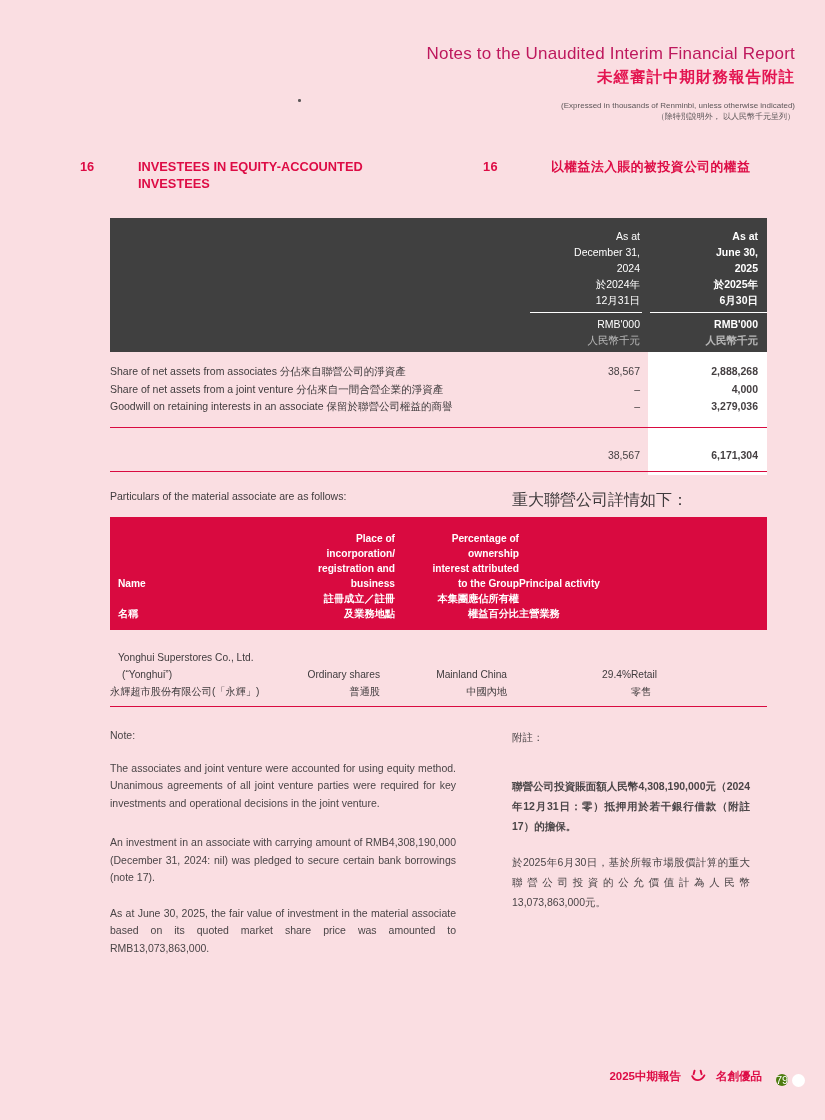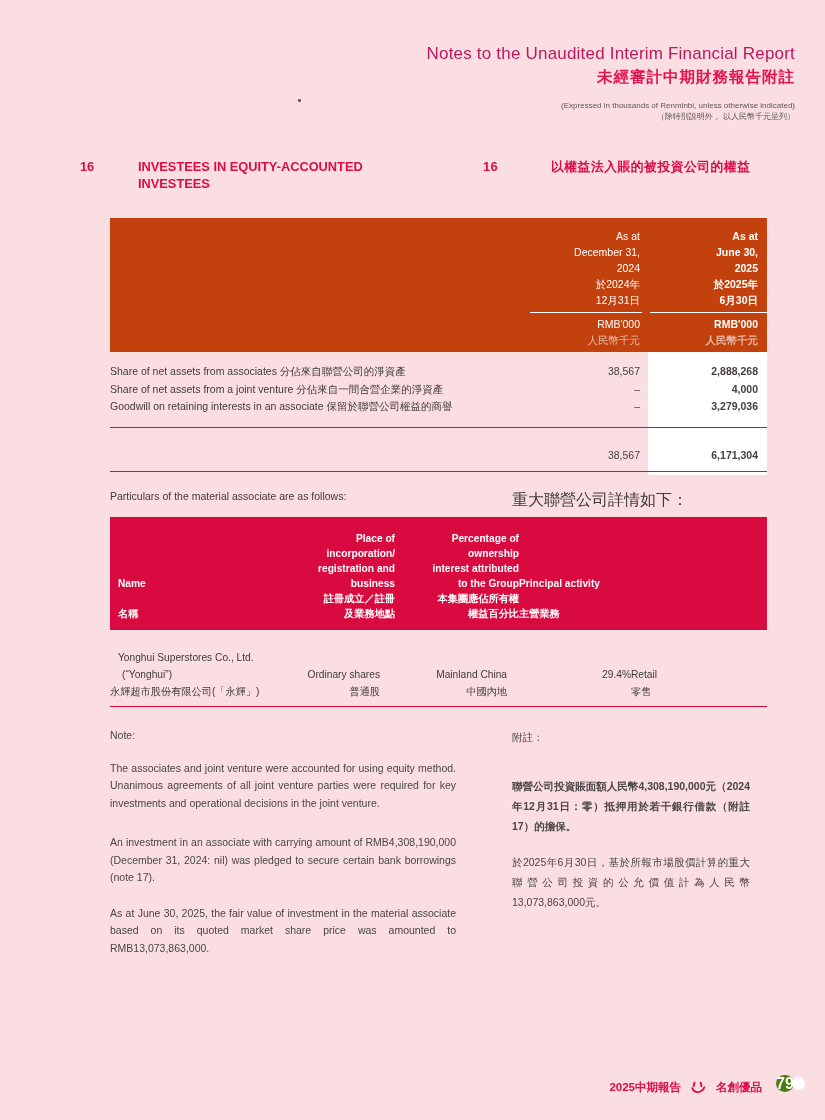--- a/index.html
+++ b/index.html
@@ -21,21 +21,21 @@
   
   .sec-head { position:absolute; top:158px; display:flex; font-weight:bold; font-size:12.8px; line-height:17px; color:#dd0c45;justify-content:space-between; }
   .sec-head.en { left:80px; width:320px; }
   .sec-head.zh { left:483px; width:330px; letter-spacing:.5px; }
   .sec-num { width:30px; flex:none; }
   .sec-head.zh .sec-num { width:29px; }
   .sec-title { width:262px; }
 
   
   .table1 { position:absolute; left:110px; top:218px; width:657px; font-size:10.5px; }
-  .t1-head { position:relative; height:134px; background:#c2410c; color:#fff; }
+  .t1-head { position:relative; height:134px; background:#404040; color:#fff; }
   .t1col { position:absolute; top:10px; text-align:right; line-height:16px; }
   .t1col.a { right:125px; width:112px; }
   .t1col.a .cline { padding-right:2px; }
   .t1col.b { right:0; width:117px; font-weight:bold; }
   .t1col.b .cline { padding-right:9px; }
   .unit-sep { border-top:1.5px solid #ffffff; margin-top:4px; padding-top:3px; }
   .unit-zh { opacity:.62; }
   .t1-band { position:absolute; left:538px; top:134px; width:119px; height:123px; background:#ffffff; }
   .t1-body { position:relative; }
   .t1row { display:flex; height:17.5px; align-items:baseline; }
@@ -70,24 +70,24 @@
   .notes-en { position:absolute; left:110px; top:727px; width:346px; font-size:10.5px; line-height:17.5px; text-align:justify; color:#4a4547; }
   .notes-zh { position:absolute; left:512px; top:727px; width:238px; font-size:10.5px; line-height:20px; text-align:justify; color:#4a4547; }
   .notes-en p.p1 { margin-top:15px; }
   .notes-en p.p2 { margin-top:22px; }
   .notes-en p.p3 { margin-top:18px; }
   .notes-zh p.p1 { margin-top:11px; }
   .notes-zh p.p2 { margin-top:29px;font-weight:bold; }
   .notes-zh p.p3 { margin-top:16px; }
 
   
-  .footer { position:absolute; top:1069px; right:26px; height:26px; display:flex; align-items:flex-end; gap:9px; color:#dd0c45; font-weight:bold; font-size:11.5px;margin-left:30px; }
+  .footer { position:absolute; top:1069px; right:26px; height:26px; display:flex; align-items:flex-start; gap:9px; color:#dd0c45; font-weight:bold; font-size:11.5px;margin-left:30px; }
   .smile-icon { width:17px; height:14px; display:block; }
   .page-badge { position:relative; width:23px; height:23px; margin-left:5px; }
-  .badge-circle { width:23px; height:23px; border-radius:50%; background:#4d7c0f; color:#fff; font-size:16px; font-weight:bold; text-align:center; line-height:23px; text-indent:-3px; }
+  .badge-circle { width:23px; height:23px; border-radius:50%; background:#4d7c0f; color:#fff; font-size:11px; font-weight:normal; text-align:center; line-height:23px; text-indent:-3px; }
   .badge-dot { position:absolute; right:-6px; top:5px; width:13px; height:13px; border-radius:50%; background:#fff; }
 </style>
 </head>
 <body>
 
 <div class="page">
 
   <div class="doc-header">
     <div class="title-en">Notes to the Unaudited Interim Financial Report</div>
     <div class="title-zh">未經審計中期財務報告附註</div>

